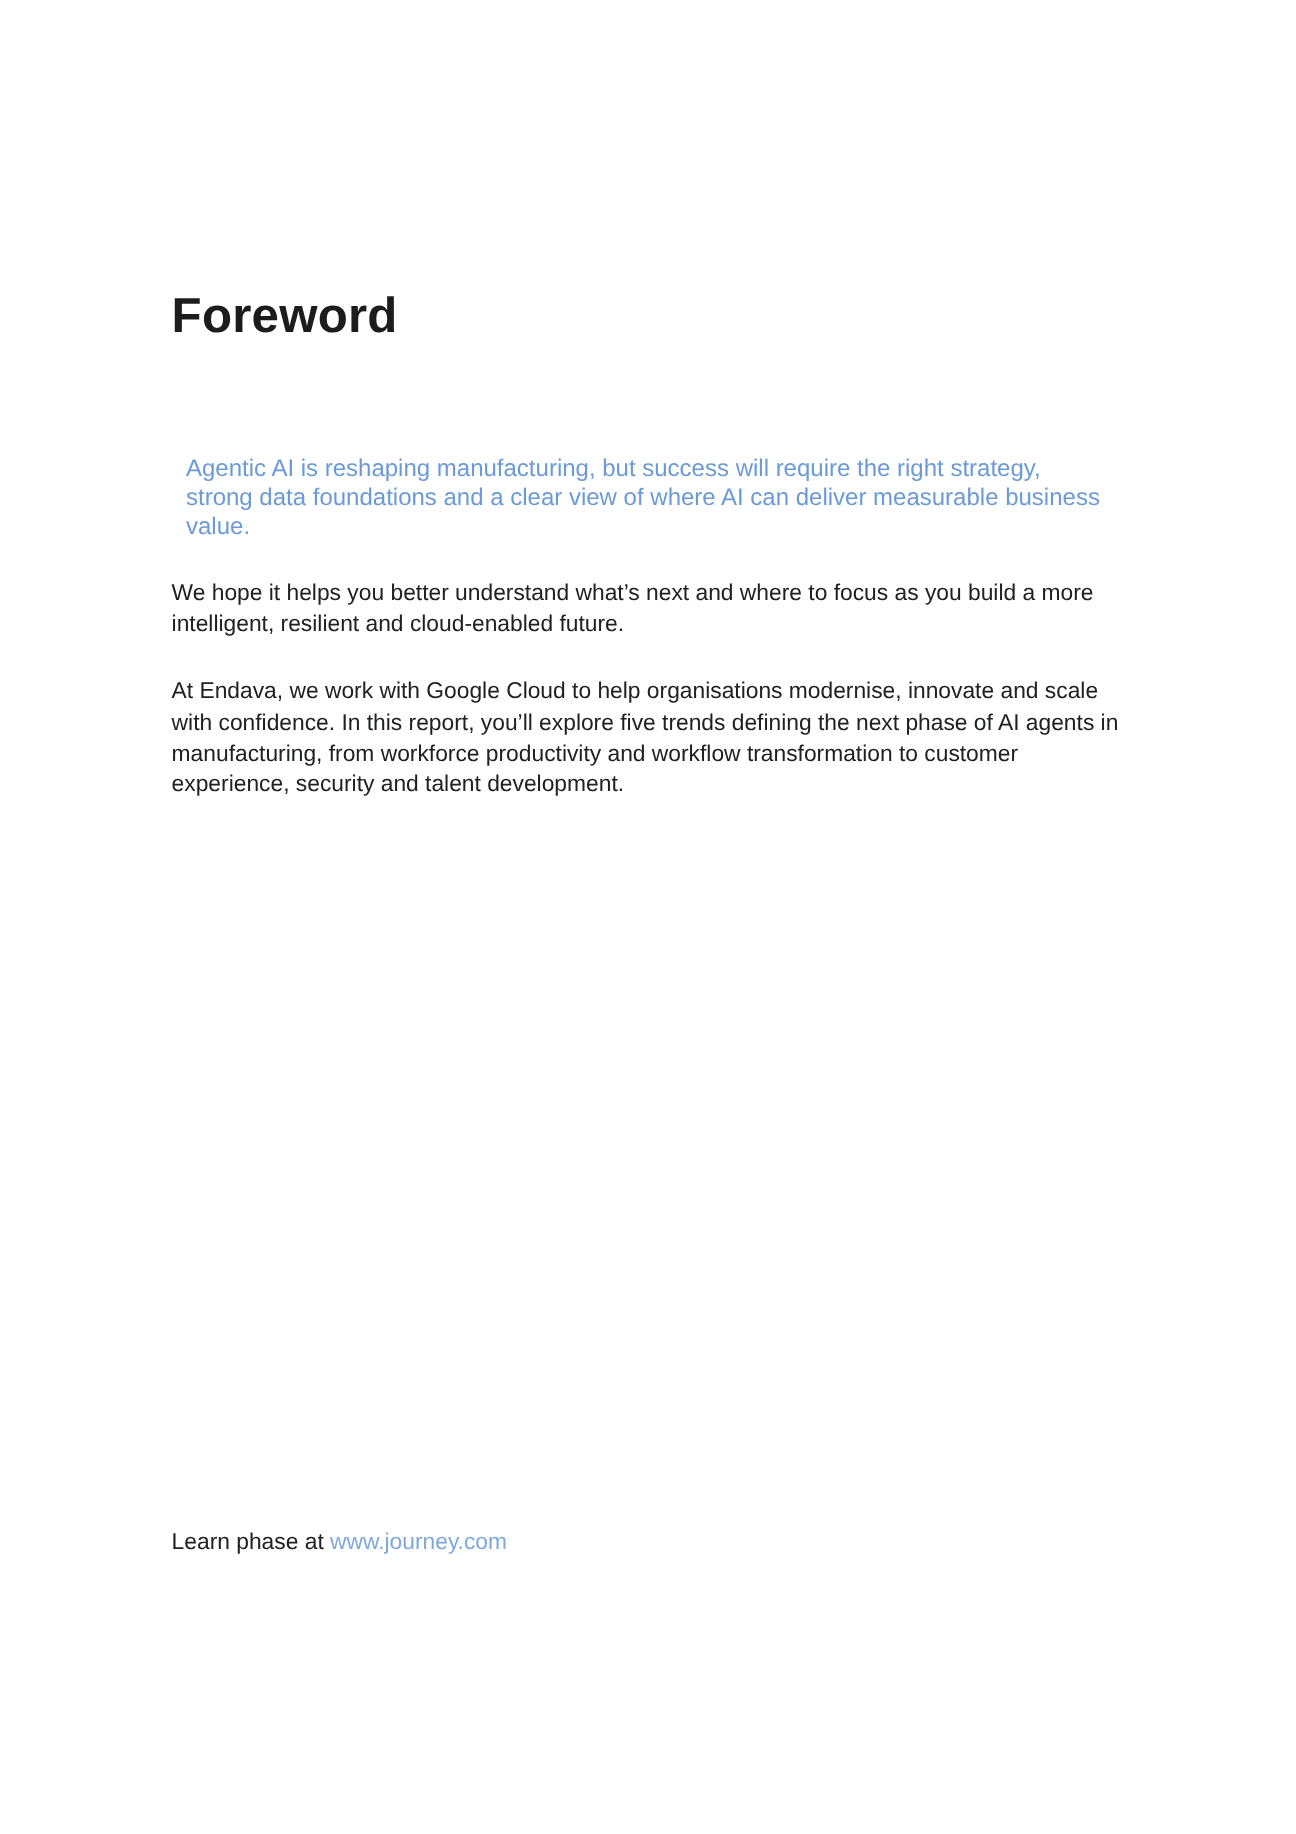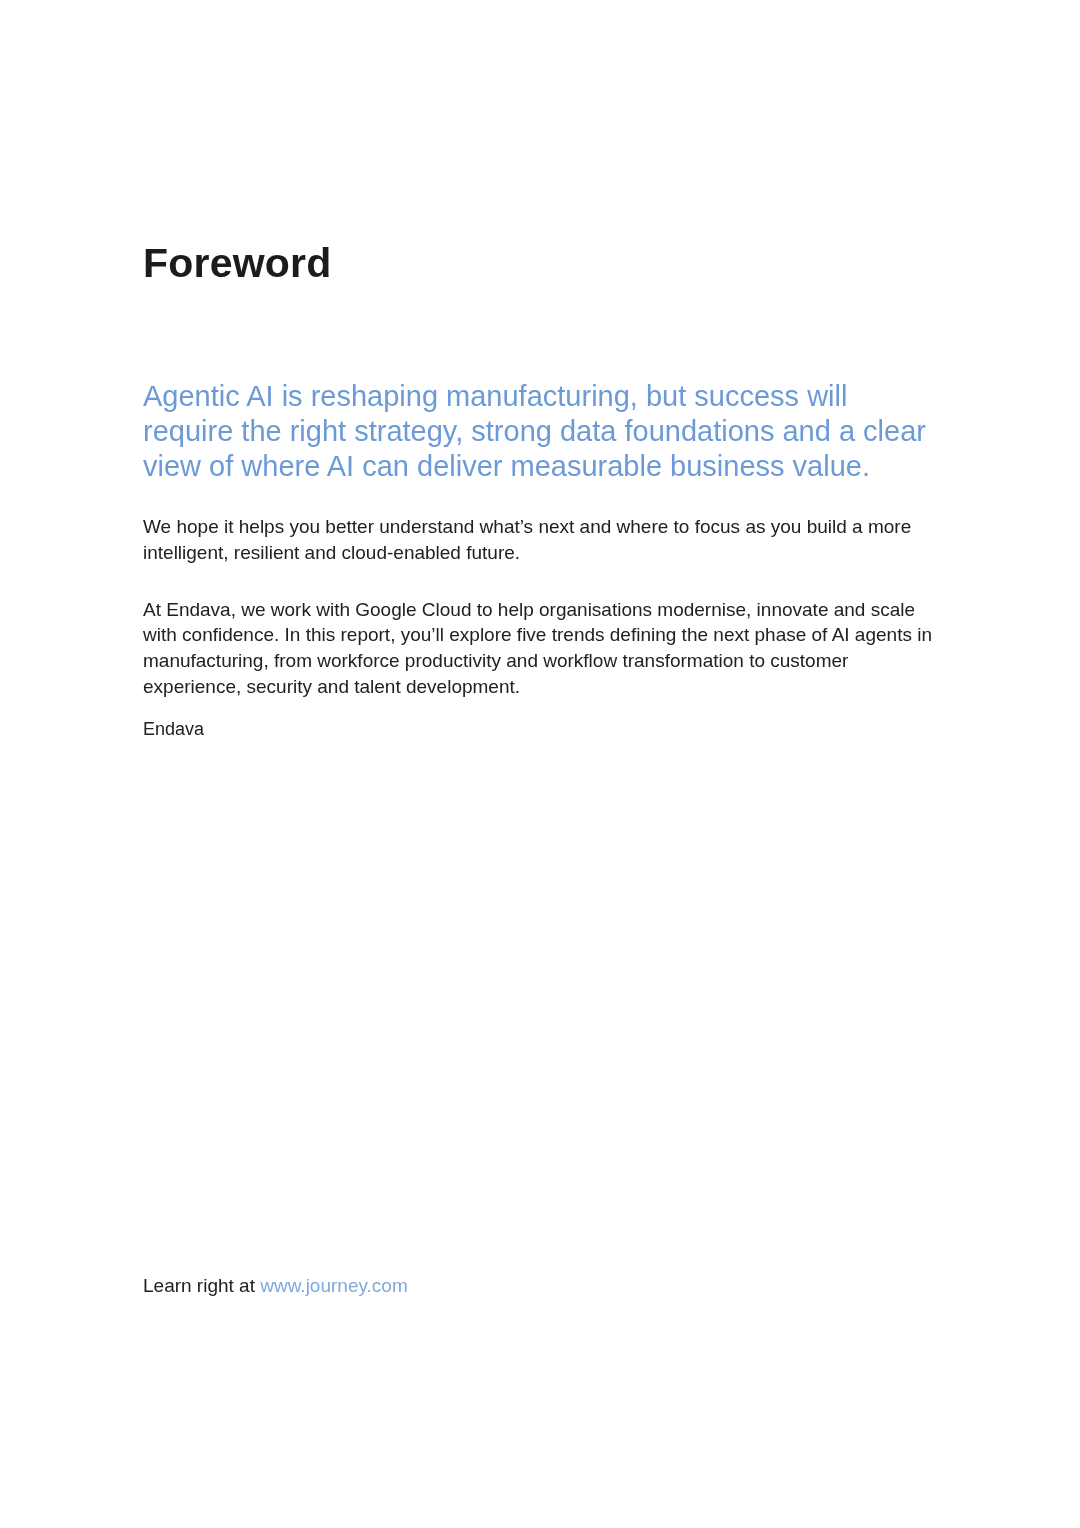--- a/index.html
+++ b/index.html
@@ -25,23 +25,23 @@
   .title {
     margin: 0;
     margin-top: 241px;
     font-size: 41px;
     line-height: 1.1;
     font-weight: 700;
     letter-spacing: 0.2px;
     color: #1c1c1c;
   }
   .lede {
-    margin: 0;
+    margin: 12px;
     margin-top: 93px;
-    font-size: 29px;
+    font-size: 20px;
     line-height: 1.2;
     font-weight: 400;
     color: var(--accent-blue, #6b9ad7);
   }
   .body-par {
     margin: 0;
     margin-top: 31px;
     font-size: 19px;
     line-height: 1.35;
     font-weight: 400;
@@ -95,18 +95,17 @@
     <h1 class="title">Foreword</h1>
 
     <p class="lede">Agentic AI is reshaping manufacturing, but success will require the right strategy, strong data foundations and a clear view of where AI can deliver measurable business value.</p>
 
     <p class="body-par">We hope it helps you better understand what’s next and where to focus as you build a more intelligent, resilient and cloud-enabled future.</p>
 
     <p class="body-par">At Endava, we work with Google Cloud to help organisations modernise, innovate and scale with confidence. In this report, you’ll explore five trends defining the next phase of AI agents in manufacturing, from workforce productivity and workflow transformation to customer experience, security and talent development.</p>
 
 
 
-    <p class="signoff-name">Endava</p>
 
   </div>
 
-  <div class="footer"><span>Learn right at </span><a>www.journey.com</a></div>
+  <div class="footer"><span>Learn phase at </span><a>www.journey.com</a></div>
 </div>
 
 </body></html>

